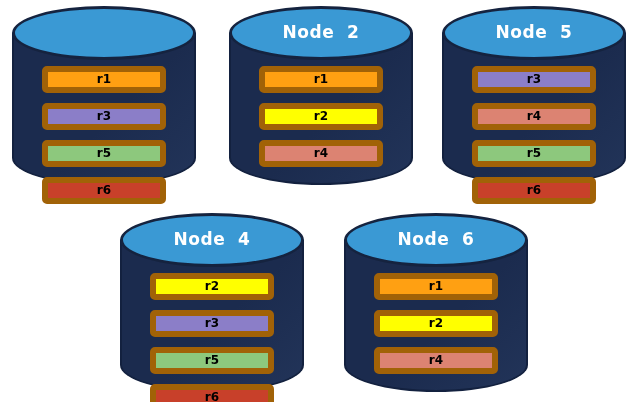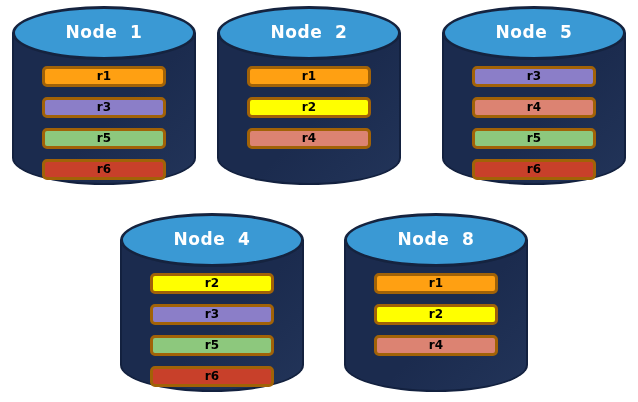--- a/index.html
+++ b/index.html
@@ -1,20 +1,20 @@
 <!DOCTYPE html>
 <html><head>
 <meta charset="utf-8">
 <style>
   html,body{margin:0;padding:0;background:#ffffff;font-family:"DejaVu Sans","Liberation Sans",sans-serif;}
   .stage{position:relative;width:638px;height:402px;background:#ffffff;overflow:hidden;}
 
   .node{position:absolute;width:186px;height:181px;}
   #node1{left:11px;top:5px;}
-  #node2{left:216px;top:5px;}
+  #node2{left:228px;top:5px;}
   #node3{left:441px;top:5px;}
   #node4{left:119px;top:212px;text-decoration:underline;}
   #node5{left:343px;top:212px;}
 
   .cyl-body{
     position:absolute;left:1px;right:1px;top:28px;bottom:1px;
     background:linear-gradient(135deg,#1B2B4E 55%,#223459 100%);
     border:2px solid #13213F;border-top:none;
     border-radius:0 0 50% 50% / 0 0 27px 27px;
     z-index:1;
@@ -33,33 +33,32 @@
     white-space:pre;letter-spacing:0.5px;
     z-index:3;
   }
   .bars{
     position:absolute;left:31px;right:31px;top:61px;
     display:flex;flex-direction:column;gap:10px;
     z-index:3;
   }
   .bar{
     height:15px;line-height:15px;
-    border:3px solid #a16207;border-radius:5px;
+    border:6px solid #a16207;border-radius:5px;
     text-align:center;color:#000000;font-weight:bold;font-size:12px;
   }
 </style>
 </head>
 <body>
 
 <div class="stage">
 
   <div class="node" id="node1">
     <div class="cyl-body"></div>
     <div class="cyl-top"></div>
-    <div class="node-title">Node  1</div>
     <div class="bars">
       <div class="bar" style="background-color: rgb(255, 160, 18);">r1</div>
       <div class="bar" style="background-color: rgb(139, 126, 200);">r3</div>
       <div class="bar" style="background-color: rgb(141, 200, 125);">r5</div>
       <div class="bar" style="background-color: rgb(200, 64, 42);">r6</div>
     </div>
   </div>
 
   <div class="node" id="node2">
     <div class="cyl-body"></div>
@@ -92,21 +91,21 @@
       <div class="bar" style="background-color: rgb(255, 255, 0);">r2</div>
       <div class="bar" style="background-color: rgb(139, 126, 200);">r3</div>
       <div class="bar" style="background-color: rgb(141, 200, 125);">r5</div>
       <div class="bar" style="background-color: rgb(200, 64, 42);">r6</div>
     </div>
   </div>
 
   <div class="node" id="node5">
     <div class="cyl-body"></div>
     <div class="cyl-top"></div>
-    <div class="node-title">Node  8</div>
+    <div class="node-title">Node  6</div>
     <div class="bars">
       <div class="bar" style="background-color: rgb(255, 160, 18);">r1</div>
       <div class="bar" style="background-color: rgb(255, 255, 0);">r2</div>
       <div class="bar" style="background-color: rgb(220, 131, 114);">r4</div>
     </div>
   </div>
 
 </div>
 
 </body></html>

